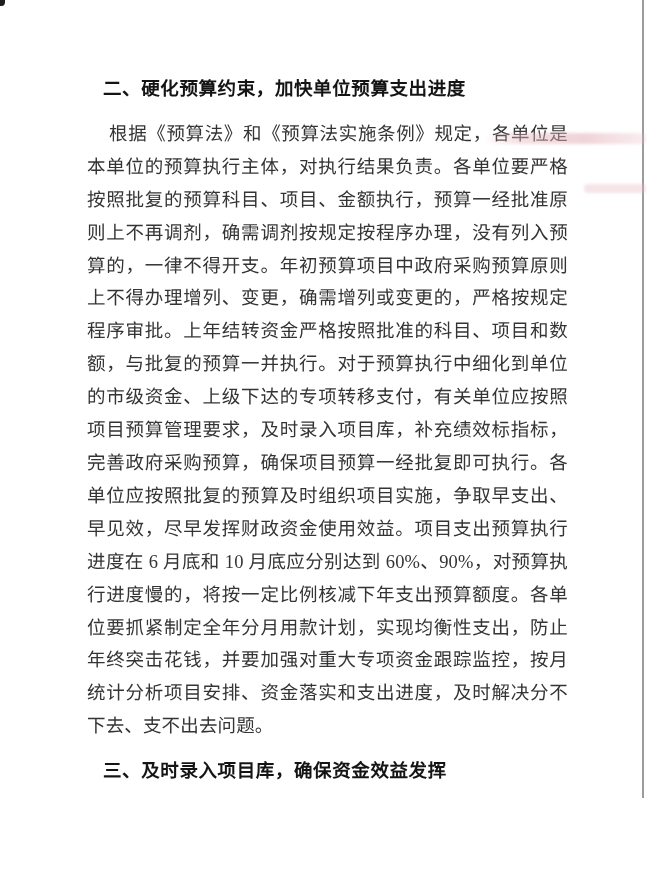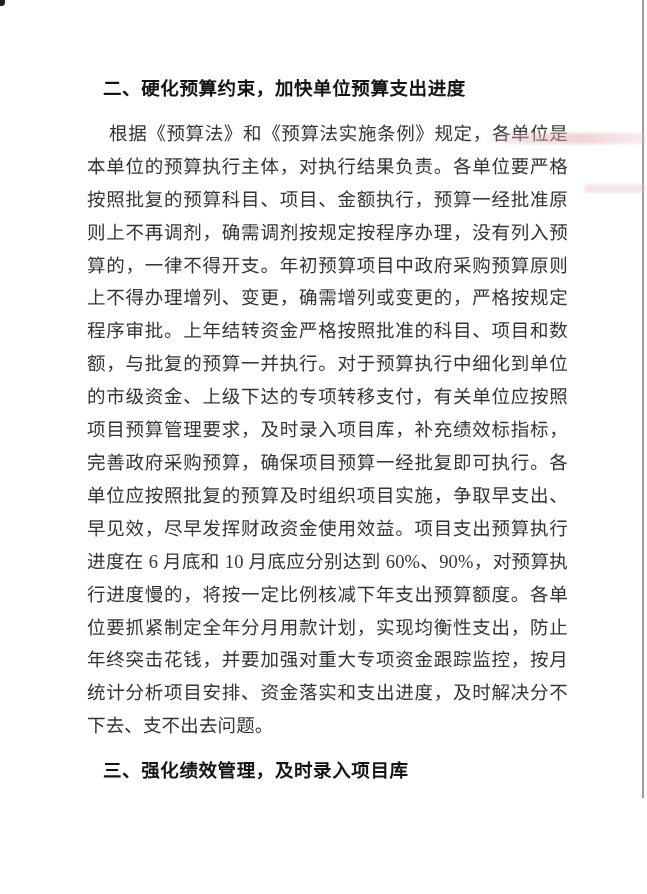--- a/index.html
+++ b/index.html
@@ -86,21 +86,21 @@
   }
 </style>
 </head>
 <body>
 
 <div class="page">
 
   <div class="content">
     <h2 class="section-heading">二、硬化预算约束，加快单位预算支出进度</h2>
     <p class="section-paragraph">根据《预算法》和《预算法实施条例》规定，各单位是本单位的预算执行主体，对执行结果负责。各单位要严格按照批复的预算科目、项目、金额执行，预算一经批准原则上不再调剂，确需调剂按规定按程序办理，没有列入预算的，一律不得开支。年初预算项目中政府采购预算原则上不得办理增列、变更，确需增列或变更的，严格按规定程序审批。上年结转资金严格按照批准的科目、项目和数额，与批复的预算一并执行。对于预算执行中细化到单位的市级资金、上级下达的专项转移支付，有关单位应按照项目预算管理要求，及时录入项目库，补充绩效标指标，完善政府采购预算，确保项目预算一经批复即可执行。各单位应按照批复的预算及时组织项目实施，争取早支出、早见效，尽早发挥财政资金使用效益。项目支出预算执行进度在 6 月底和 10 月底应分别达到 60%、90%，对预算执行进度慢的，将按一定比例核减下年支出预算额度。各单位要抓紧制定全年分月用款计划，实现均衡性支出，防止年终突击花钱，并要加强对重大专项资金跟踪监控，按月统计分析项目安排、资金落实和支出进度，及时解决分不下去、支不出去问题。</p>
-    <h2 class="section-heading">三、强化绩效管理，及时录入项目库</h2>
+    <h2 class="section-heading">三、及时录入项目库，确保资金效益发挥</h2>
   </div>
 
   <div class="page-number">- 2 -</div>
 
   <div class="right-edge-line"></div>
   <div class="bottom-edge-line"></div>
   <div class="corner-speck"></div>
   <div class="smudge smudge-top"></div>
   <div class="smudge smudge-right"></div>
   <div class="smudge smudge-bottom"></div>

